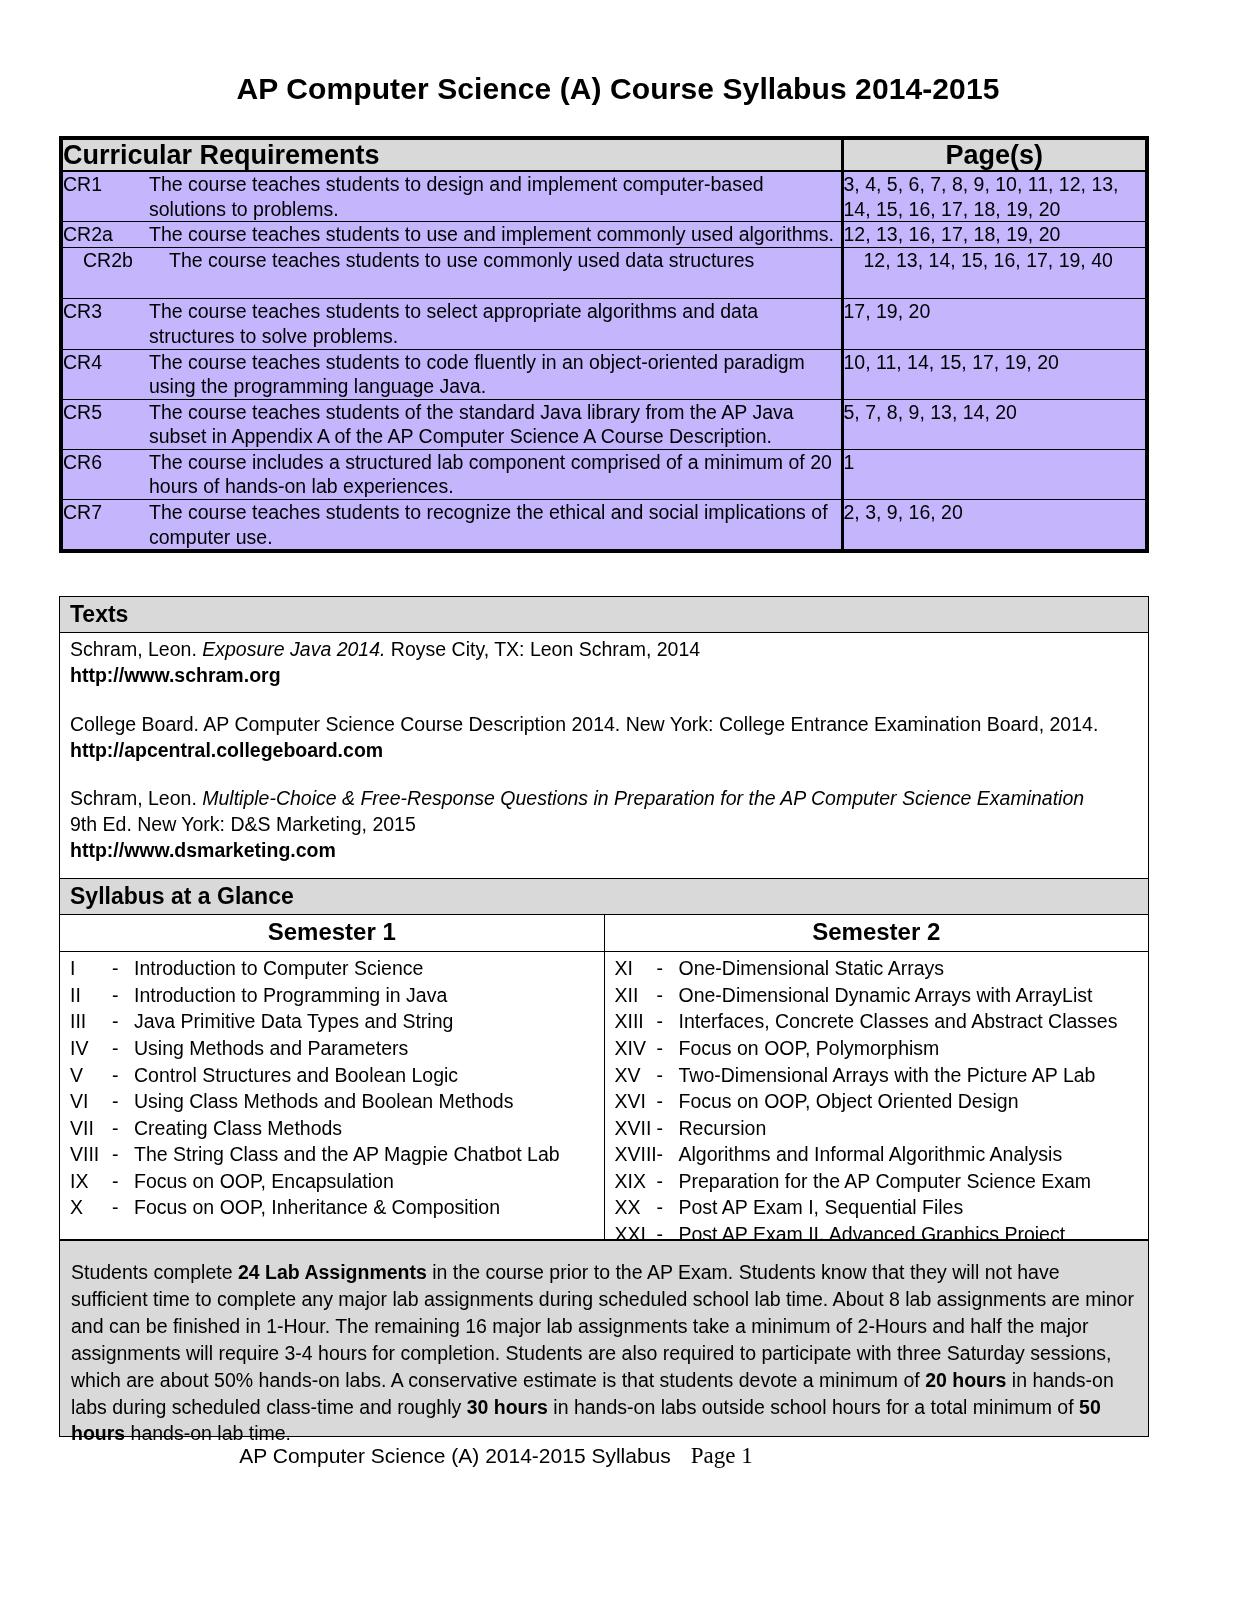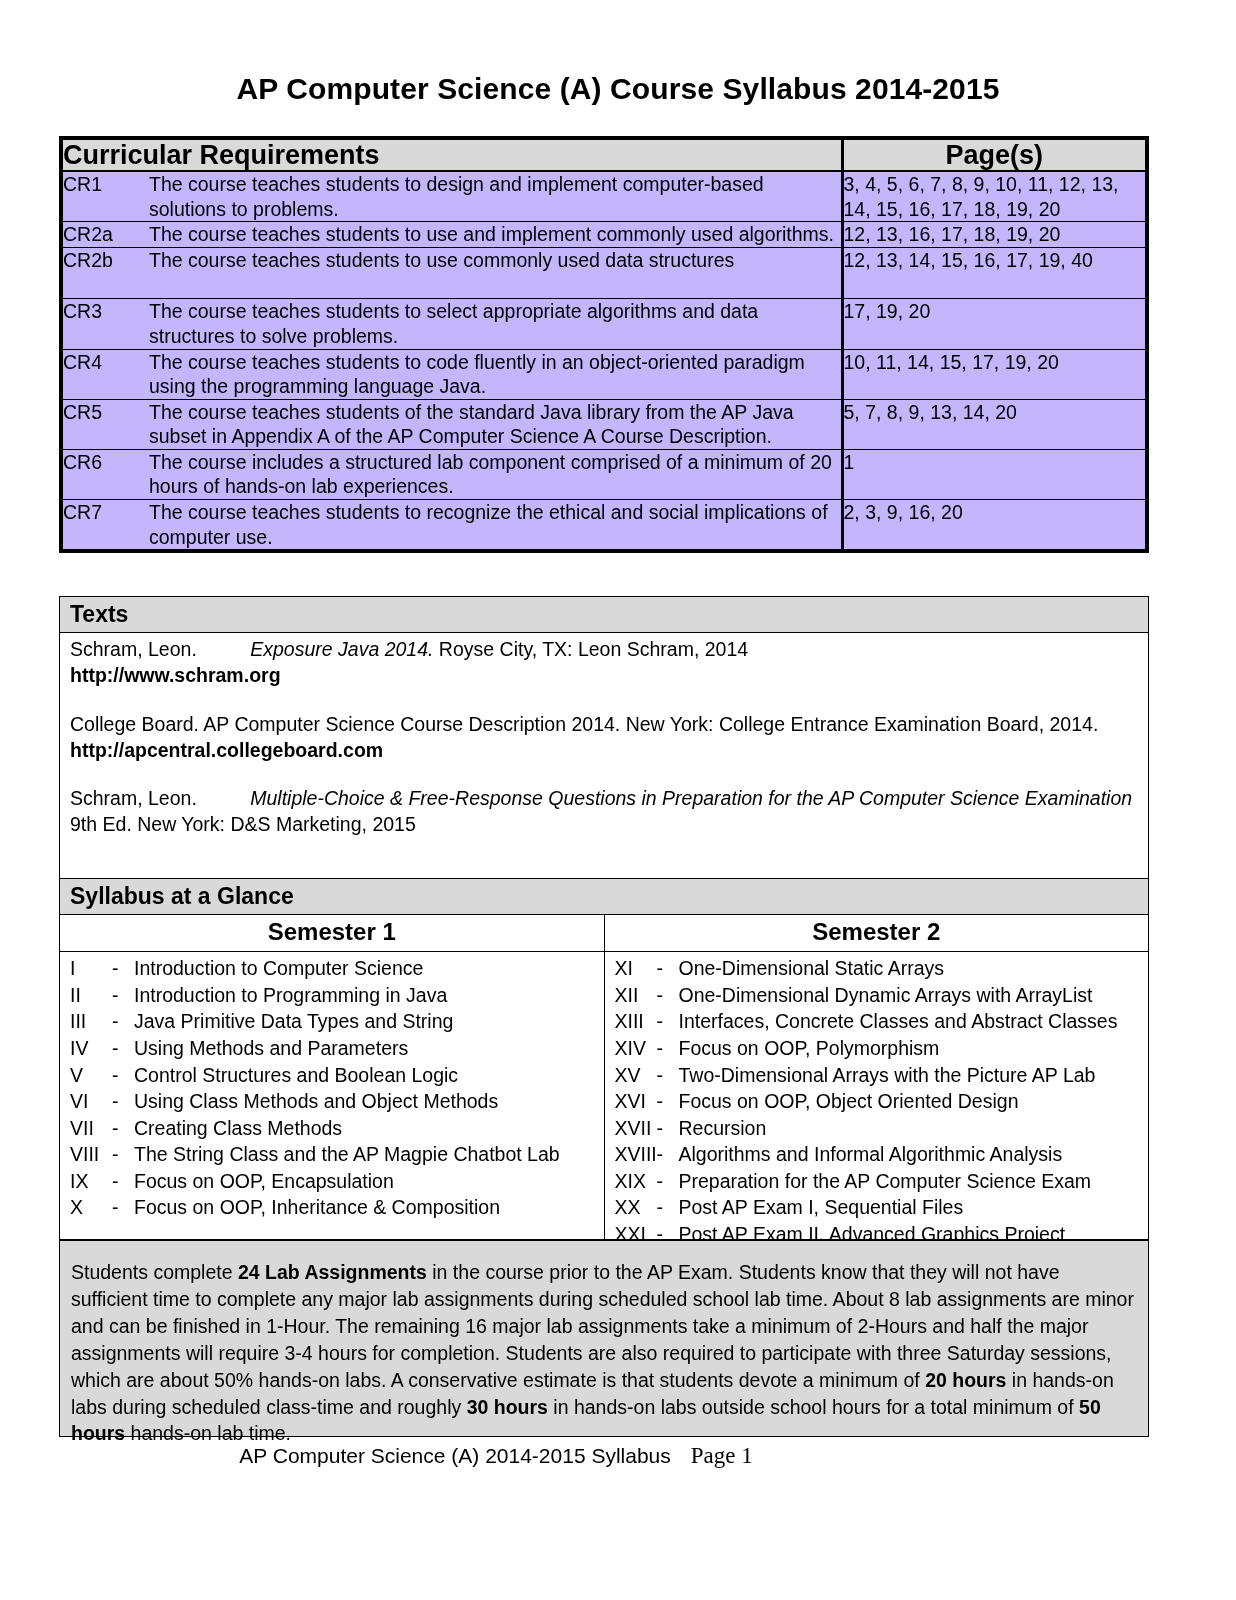--- a/index.html
+++ b/index.html
@@ -80,21 +80,21 @@
     padding: 2px 8px 4px 0;
     line-height: 1.26;
   }
   .cr-pages {
     border-left: 3px solid #000;
     padding: 2px 4px 4px 7px;
     line-height: 1.26;
     width: 303px;
   }
   table.cr tr.cr-row + tr.cr-row td { border-top: 1.5px solid #000; }
-  table.cr tr.cr-row td.tall-pad { padding-bottom: 26px; }
+  table.cr tr.cr-row td.tall-pad { padding-bottom: 26px; padding-left: 20px; }
 
   
   .box {
     position: absolute;
     left: 59px;
     width: 1090px;
     box-sizing: border-box;
     border: 1.5px solid #000;
     background: #fff;
   }
@@ -107,21 +107,21 @@
     line-height: 1.15;
   }
 
   
   #texts-box { top: 596px; height: 288px; }
   .texts-body {
     padding: 4px 10px 6px 10px;
     font-size: 19.5px;
     line-height: 1.32;
   }
-  .texts-body .italic { font-style: italic; margin-left: 48px; }
+  .texts-body .italic { font-style: italic; }
   .texts-body .url { font-weight: bold; }
   .texts-body .blank { height: 23px; }
 
   
   #glance-box { top: 878px; height: 362px; }
   table.glance {
     width: 100%;
     border-collapse: collapse;
     table-layout: fixed;
     font-size: 19.5px;
@@ -257,20 +257,21 @@
     <div class="box-head">Texts</div>
     <div class="texts-body">
       <div><span>Schram, Leon. </span><span class="italic">Exposure Java 2014.</span><span> Royse City, TX: Leon Schram, 2014</span></div>
       <div class="url">http://www.schram.org</div>
       <div class="blank"></div>
       <div>College Board. AP Computer Science Course Description 2014. New York:  College Entrance Examination Board, 2014.</div>
       <div class="url">http://apcentral.collegeboard.com</div>
       <div class="blank"></div>
       <div><span>Schram, Leon. </span><span class="italic">Multiple-Choice &amp; Free-Response Questions in Preparation for the AP Computer Science Examination</span></div>
       <div>9th Ed. New York: D&amp;S Marketing, 2015</div>
+      <div class="url">http://www.dsmarketing.com</div>
     </div>
   </div>
 
   <div class="box" id="glance-box">
     <div class="box-head">Syllabus at a Glance</div>
     <table class="glance">
       <colgroup>
           <col style="width:50%">
           <col style="width:50%">
         </colgroup>
@@ -305,21 +306,21 @@
                   <span class="txt">Using Methods and Parameters</span>
                 </li>
                 <li>
                   <span class="num">V</span>
                   <span class="dash">-</span>
                   <span class="txt">Control Structures and Boolean Logic</span>
                 </li>
                 <li>
                   <span class="num">VI</span>
                   <span class="dash">-</span>
-                  <span class="txt">Using Class Methods and Object Methods</span>
+                  <span class="txt">Using Class Methods and Boolean Methods</span>
                 </li>
                 <li>
                   <span class="num">VII</span>
                   <span class="dash">-</span>
                   <span class="txt">Creating Class Methods</span>
                 </li>
                 <li>
                   <span class="num">VIII</span>
                   <span class="dash">-</span>
                   <span class="txt">The String Class and the AP Magpie Chatbot Lab</span>

